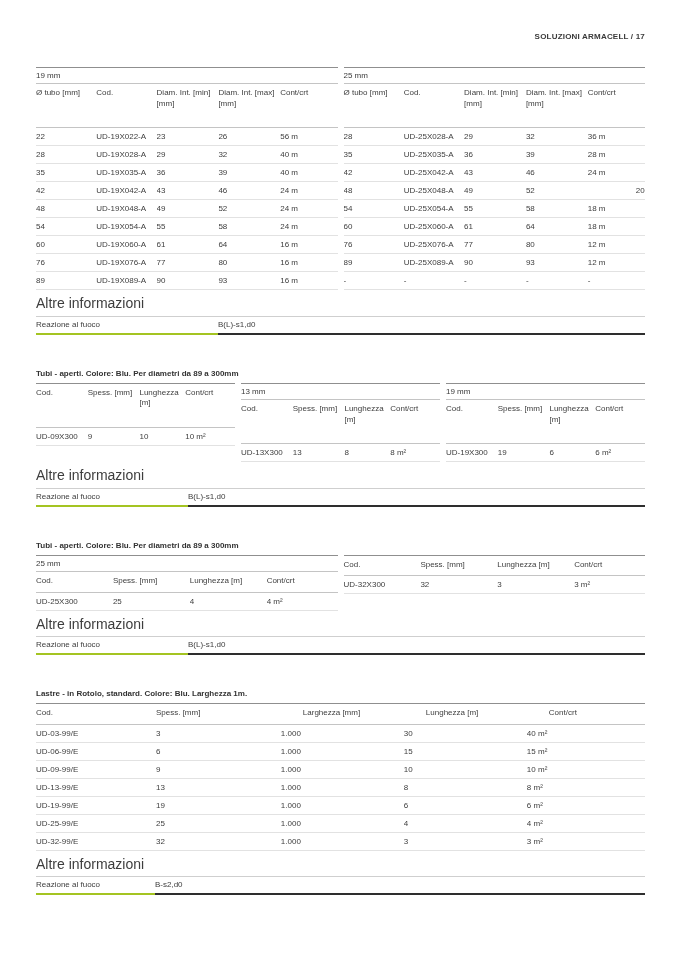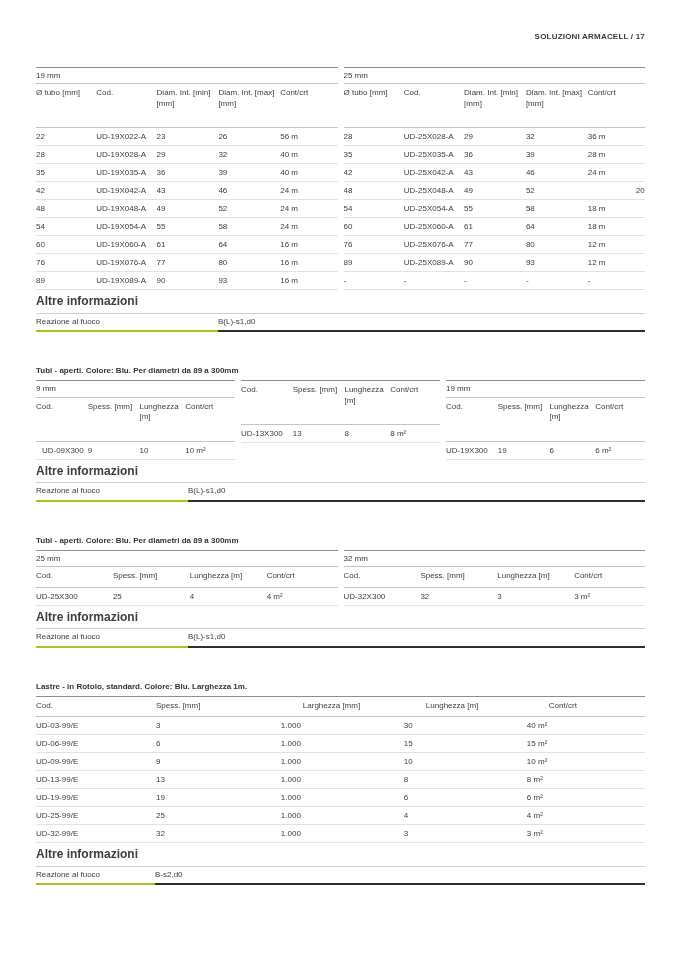--- a/index.html
+++ b/index.html
@@ -67,26 +67,25 @@
   }
   .cell {
     font-size: 8px;
     color: #3d3d3d;
     box-sizing: border-box;
     padding-right: 4px;
     white-space: nowrap;
     overflow: hidden;
   }
   .altre-row {
-    font-size: 12px;
+    font-size: 14px;
     color: #3d3d3d;
     padding: 4px 0 3px 0;
     border-bottom: 1px solid #cfcfcf;
     line-height: 1.3;
-    font-weight: bold;
   }
   .fire-row { display: flex; }
   .fire-label {
     box-sizing: border-box;
     font-size: 8px;
     color: #3d3d3d;
     padding: 3px 0 3px 0;
     border-bottom: 2px solid #a4c422;
     line-height: 1.3;
   }
@@ -261,36 +260,36 @@
         <div class="altre-row">Altre informazioni</div>
         <div class="fire-row">
           <div class="fire-label" style="width: 182px; border-bottom-color: rgb(164, 196, 34);">Reazione al fuoco</div>
           <div class="fire-value" style="border-bottom-color: rgb(46, 46, 46);">B(L)-s1,d0</div>
         </div>
       </section>
       <section class="section">
         <div class="sec-title">Tubi - aperti. Colore: Blu. Per diametri da 89 a 300mm</div>
         <div class="groups">
           <div class="group" style="width: calc(33.333% - 4px);">
-            <div class="group-label">9 mm</div>
             <div class="hdr-row tall">
               <div class="hdr-cell" style="width: 26%;">Cod.</div>
               <div class="hdr-cell" style="width: 26%;">Spess. [mm]</div>
               <div class="hdr-cell" style="width: 23%;">Lunghezza
 [m]</div>
               <div class="hdr-cell" style="flex: 1 1 0%;">Cont/crt</div>
             </div>
             <div class="data-row">
-              <div class="cell" style="width: 26%; text-align: right;">UD-09X300</div>
+              <div class="cell" style="width: 26%;">UD-09X300</div>
               <div class="cell" style="width: 26%;">9</div>
               <div class="cell" style="width: 23%;">10</div>
               <div class="cell" style="flex: 1 1 0%;">10 m²</div>
             </div>
           </div>
           <div class="group" style="width: calc(33.333% - 4px);">
+            <div class="group-label">13 mm</div>
             <div class="hdr-row tall">
               <div class="hdr-cell" style="width: 26%;">Cod.</div>
               <div class="hdr-cell" style="width: 26%;">Spess. [mm]</div>
               <div class="hdr-cell" style="width: 23%;">Lunghezza
 [m]</div>
               <div class="hdr-cell" style="flex: 1 1 0%;">Cont/crt</div>
             </div>
             <div class="data-row">
               <div class="cell" style="width: 26%;">UD-13X300</div>
               <div class="cell" style="width: 26%;">13</div>
@@ -333,21 +332,20 @@
               <div class="hdr-cell" style="flex: 1 1 0%;">Cont/crt</div>
             </div>
             <div class="data-row">
               <div class="cell" style="width: 25.5%;">UD-25X300</div>
               <div class="cell" style="width: 25.5%;">25</div>
               <div class="cell" style="width: 25.5%;">4</div>
               <div class="cell" style="flex: 1 1 0%;">4 m²</div>
             </div>
           </div>
           <div class="group" style="width: calc(50% - 3px);">
-            <div class="group-label">32 mm</div>
             <div class="hdr-row">
               <div class="hdr-cell" style="width: 25.5%;">Cod.</div>
               <div class="hdr-cell" style="width: 25.5%;">Spess. [mm]</div>
               <div class="hdr-cell" style="width: 25.5%;">Lunghezza [m]</div>
               <div class="hdr-cell" style="flex: 1 1 0%;">Cont/crt</div>
             </div>
             <div class="data-row">
               <div class="cell" style="width: 25.5%;">UD-32X300</div>
               <div class="cell" style="width: 25.5%;">32</div>
               <div class="cell" style="width: 25.5%;">3</div>

